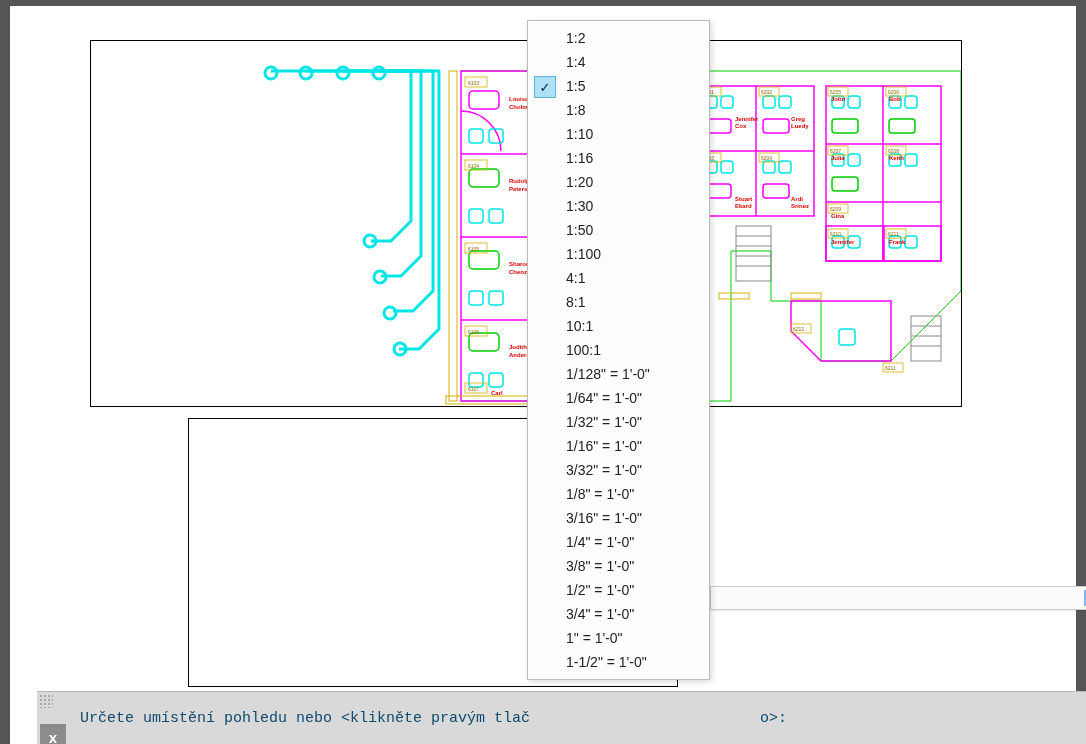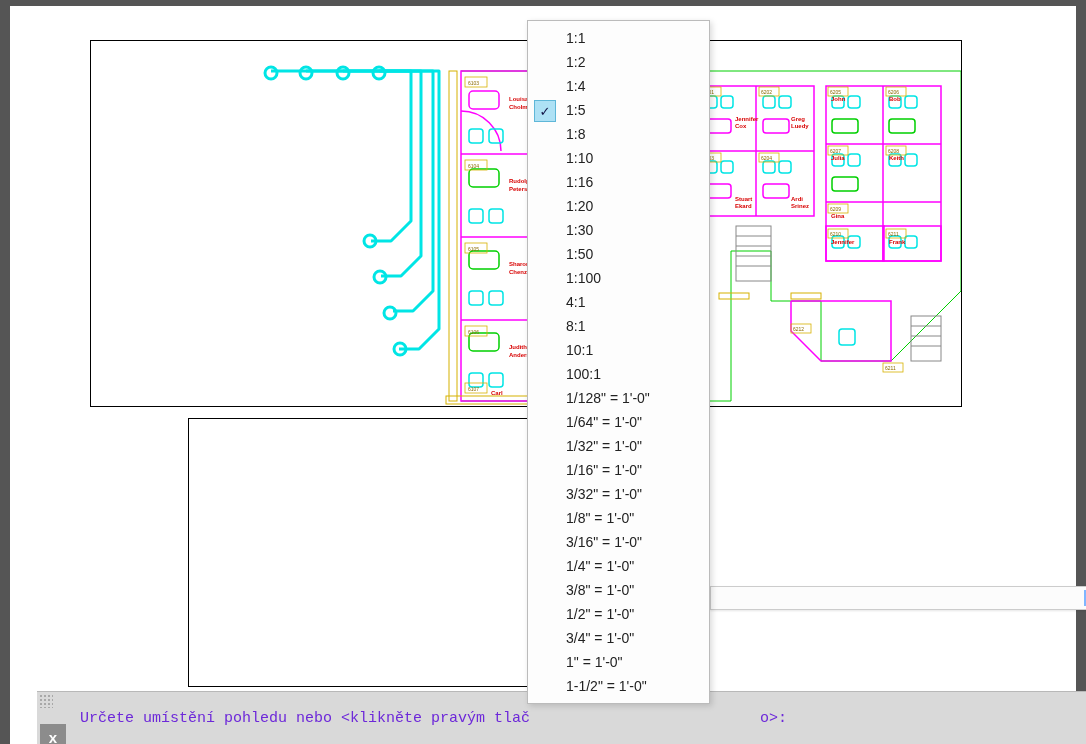--- a/index.html
+++ b/index.html
@@ -122,21 +122,21 @@
     font-weight: bold;
     display: flex; align-items: center; justify-content: center;
     z-index: 35;
   }
   .cmdbar .text {
     position: absolute;
     left: 43px;
     top: 18px;
     font-family: Consolas, "Courier New", monospace;
     font-size: 15px;
-    color: #6d28d9;
+    color: #0c4a6e;
     white-space: nowrap;
   }
   .cmdbar .text .right {
     position: absolute;
     left: 680px;
     top: 0;
   }
 </style>
 </head>
 <body>
@@ -382,21 +382,20 @@
         <rect x="700" y="252" width="30" height="6"></rect>
       </g>
     </svg>
   </div>
 
   <div class="page bottom"></div>
 
 </div>
 
 <div class="dropdown" id="scale-dropdown">
-    <div class="item"><span>1:1</span></div>
     <div class="item"><span>1:2</span></div>
     <div class="item"><span>1:4</span></div>
     <div class="item selected"><span class="check">✓</span><span>1:5</span></div>
     <div class="item"><span>1:8</span></div>
     <div class="item"><span>1:10</span></div>
     <div class="item"><span>1:16</span></div>
     <div class="item"><span>1:20</span></div>
     <div class="item"><span>1:30</span></div>
     <div class="item"><span>1:50</span></div>
     <div class="item"><span>1:100</span></div>

